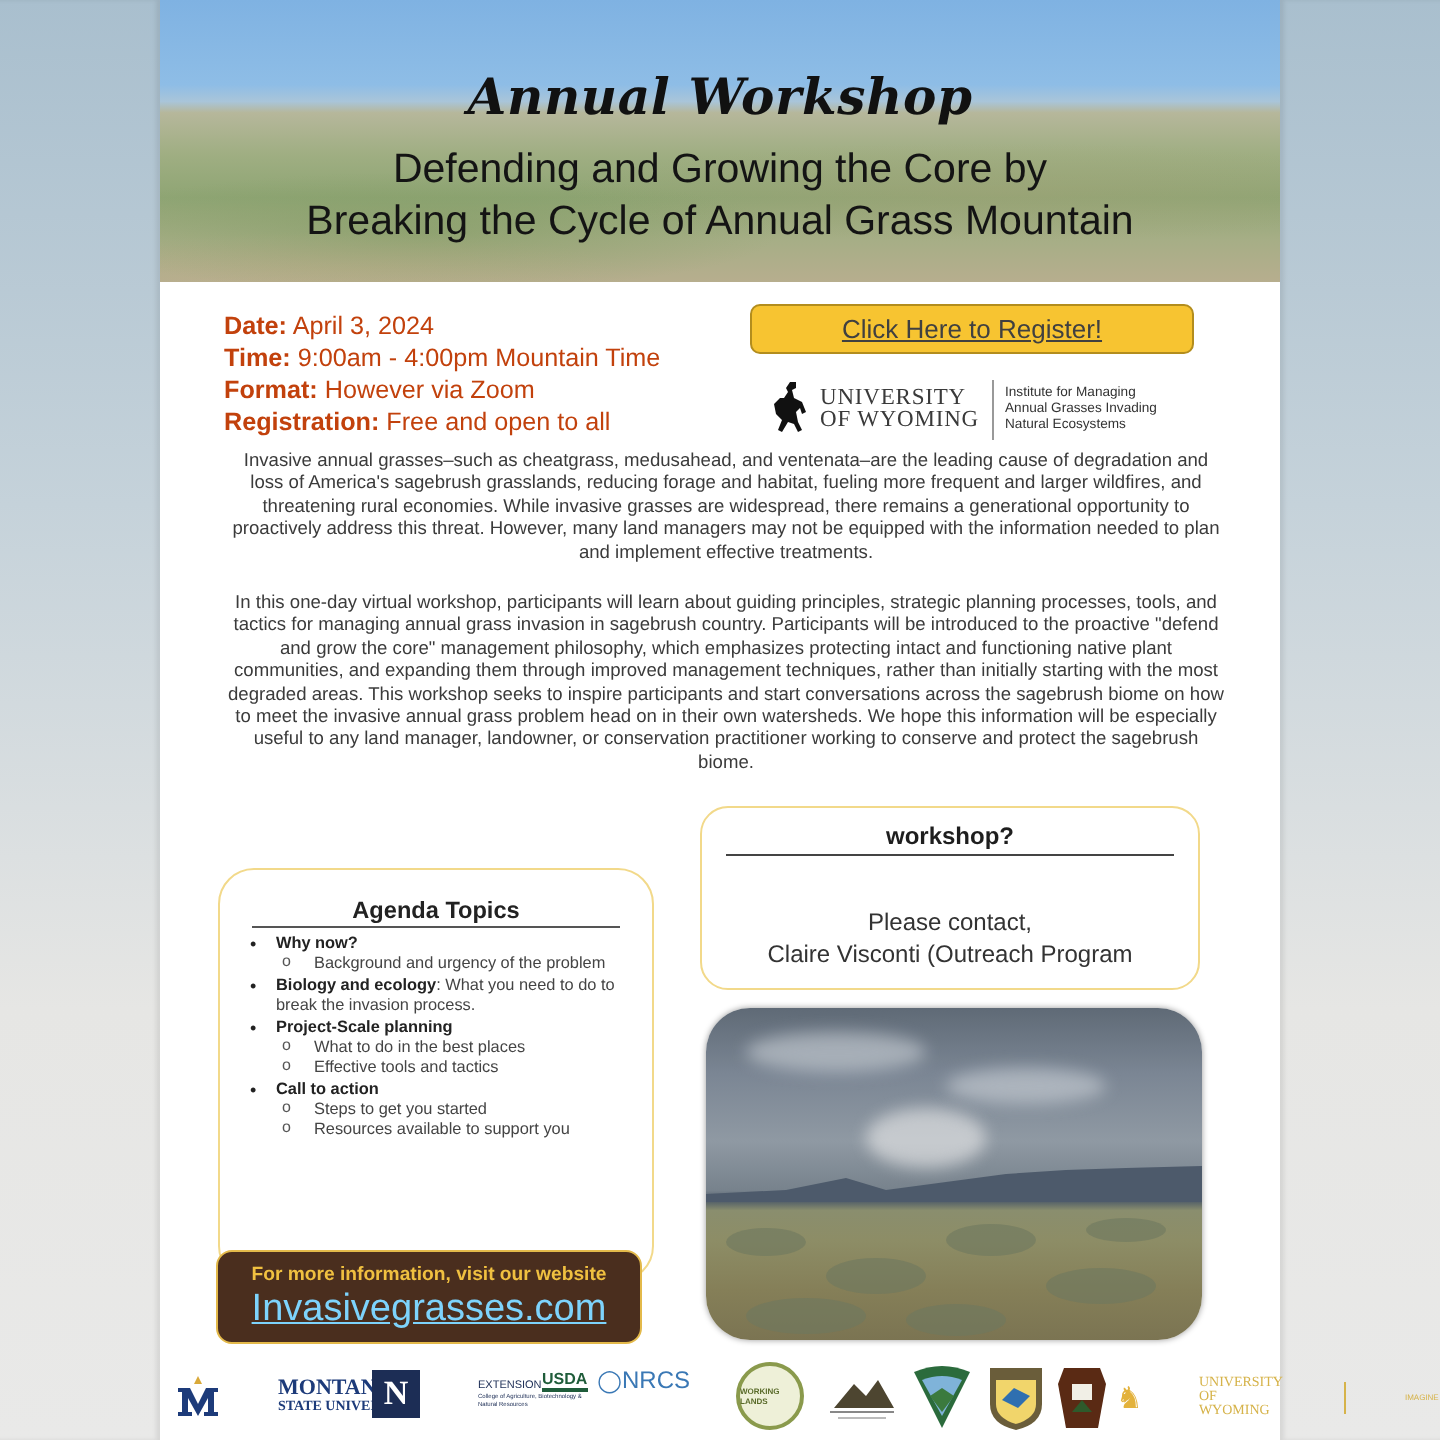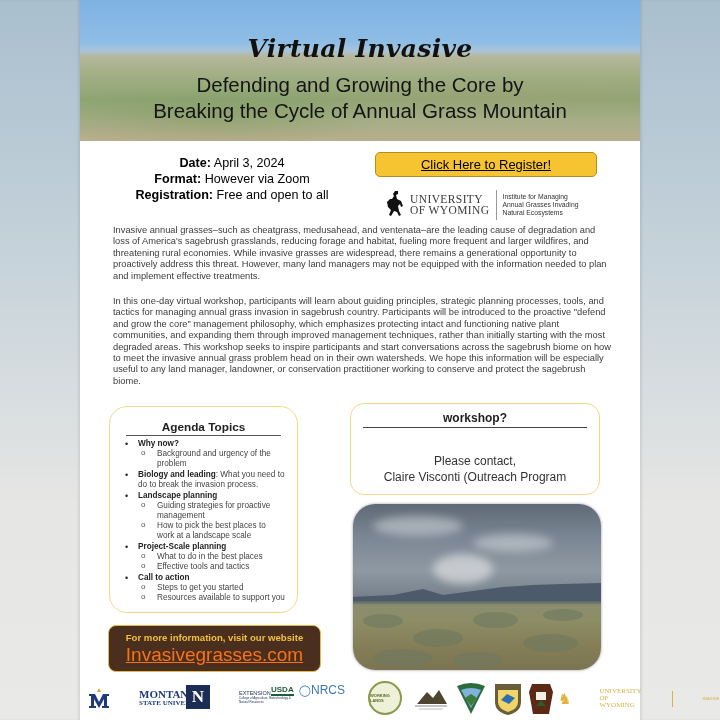--- a/index.html
+++ b/index.html
@@ -37,48 +37,48 @@
     font-family: "DejaVu Serif", serif; font-style: italic; font-weight: bold;
     font-size: 25px; color: #111; letter-spacing: 0.3px;
   }
   .banner-sub {
     position: absolute; left: 0; top: 72px; width: 560px; text-align: center; z-index: 2;
     font-size: 20.5px; line-height: 26px; color: #141414;
   }
   
   .info {
     position: absolute; left: 32px; top: 155px; width: 240px;
-    font-size: 12.6px; line-height: 16px; color: #000000; text-align: center;
+    font-size: 12.6px; line-height: 16px; color: #c2410c;
   }
   .info b { font-weight: bold; }
   .register-btn {
     position: absolute; left: 295px; top: 152px; width: 222px; height: 25px;
     background: #f7c431; border: 1px solid #b38d1d; border-radius: 5px;
-    text-align: center; font-size: 13px; line-height: 23px; color: #000000;
+    text-align: center; font-size: 13px; line-height: 23px; color: #404040;
     text-decoration: underline; cursor: pointer;
   }
   .uw-logo {
     position: absolute; left: 306px; top: 185px; width: 210px; height: 40px;
     display: flex; align-items: center;
   }
   .cowboy { width: 20px; height: 30px; margin-right: 4px; }
   .uw-word { font-family: "Liberation Serif", serif; color: #3a3a3a; font-size: 10.5px; line-height: 11px; letter-spacing: 0.4px; }
   .uw-word .big { font-size: 11.5px; }
   .uw-div { width: 1px; height: 30px; background: #999; margin: 0 6px; }
   .uw-inst { font-size: 6.8px; line-height: 8.2px; color: #333; }
   
   .para {
     position: absolute; left: 33px; width: 500px;
-    font-size: 9.3px; line-height: 11.4px; color: #3b3b3b;
+    font-size: 9.3px; line-height: 11.4px; color: #3b3b3b; text-align: center;
   }
   .para1 { top: 225px; }
   .para2 { top: 296px; }
   
   .agenda {
-    position: absolute; left: 29px; top: 406px; width: 189px; height: 207px;
+    position: absolute; left: 29px; top: 434px; width: 218px; height: 207px;
     border: 1.5px solid #f2d98a; border-radius: 18px; padding: 10px 12px 0 12px;
   }
   .agenda-title {
     text-align: center; font-size: 11.8px; font-weight: bold; color: #222;
     border-bottom: 1px solid #555; padding-bottom: 1px; margin: 3px 4px 3px 4px;
   }
   .agenda ul { list-style: none; font-size: 8.2px; line-height: 10px; color: #444; }
   .agenda li.top { position: relative; padding-left: 16px; margin-top: 1px; }
   .agenda li.top::before { content: "•"; position: absolute; left: 3px; top: 0; color: #222; font-size: 9px; }
   .agenda .tlabel { font-weight: bold; color: #222; }
@@ -101,43 +101,44 @@
   }
   .photo .cloud { position: absolute; border-radius: 50%; background: rgba(210,215,220,0.55); filter: blur(4px); }
   .photo .mtn { position: absolute; left: 0; top: 75px; width: 248px; height: 22px; }
   .photo .brush { position: absolute; border-radius: 50%; background: rgba(110,120,95,0.6); }
   
   .website {
     position: absolute; left: 28px; top: 625px; width: 213px; height: 47px;
     background: #4a2e1e; border: 1.5px solid #e3b94a; border-radius: 8px; text-align: center;
   }
   .web-label { color: #f0c040; font-size: 9.6px; font-weight: bold; margin-top: 6px; line-height: 12px; }
-  .web-link { color: #f97316; font-size: 19px; line-height: 22px; text-decoration: underline; cursor: pointer; }
+  .web-link { color: #7dd3fc; font-size: 19px; line-height: 22px; text-decoration: underline; cursor: pointer; }
   
   .logos { position: absolute; left: 8px; top: 680px; width: 550px; height: 38px; }
   .logo { position: absolute; display: flex; align-items: center; gap: 26px; }
 </style>
 </head>
 <body>
 
 <div class="side-shade-left"></div>
 <div class="side-shade-right"></div>
 
 <div class="page">
 
   <div class="banner">
-    <div class="banner-title">Virtual Invasive</div>
+    <div class="banner-title">Annual Workshop</div>
     <div class="banner-sub">
       <div>Defending and Growing the Core by</div>
       <div>Breaking the Cycle of Annual Grass Mountain</div>
     </div>
   </div>
 
   <div class="info">
     <div><b>Date:</b> <span>April 3, 2024</span></div>
+    <div><b>Time:</b> <span>9:00am - 4:00pm Mountain Time</span></div>
     <div><b>Format:</b> <span>However via Zoom</span></div>
     <div><b>Registration:</b> <span>Free and open to all</span></div>
   </div>
 
   <div class="register-btn">Click Here to Register!</div>
 
   <div class="uw-logo">
     <svg class="cowboy" viewBox="0 0 20 30">
       <path d="M9 1 l3 0 l0 3 l-2 1 l1 4 l4 2 l2 5 l-2 1 l-1 -3 l-2 2 l1 5 l2 4 l-2 1 l-2 -4 l-3 -1 l-3 5 l-2 -1 l2 -5 l-3 -3 l-1 -5 l3 -3 l2 0 l2 -3 l-1 -2 z" fill="#111"></path>
     </svg>
@@ -159,28 +160,21 @@
   <div class="agenda">
     <div class="agenda-title">Agenda Topics</div>
     <ul>
       <li class="top">
         <span class="tlabel">Why now?</span>
         <ul class="sub">
           <li>Background and urgency of the problem</li>
         </ul>
       </li>
       <li class="top">
-        <span class="tlabel">Biology and leading</span><span>: What you need to do to break the invasion process.</span>
-      </li>
-      <li class="top">
-        <span class="tlabel">Landscape planning</span>
-        <ul class="sub">
-          <li>Guiding strategies for proactive management</li>
-          <li>How to pick the best places to work at a landscape scale</li>
-        </ul>
+        <span class="tlabel">Biology and ecology</span><span>: What you need to do to break the invasion process.</span>
       </li>
       <li class="top">
         <span class="tlabel">Project-Scale planning</span>
         <ul class="sub">
           <li>What to do in the best places</li>
           <li>Effective tools and tactics</li>
         </ul>
       </li>
       <li class="top">
         <span class="tlabel">Call to action</span>

